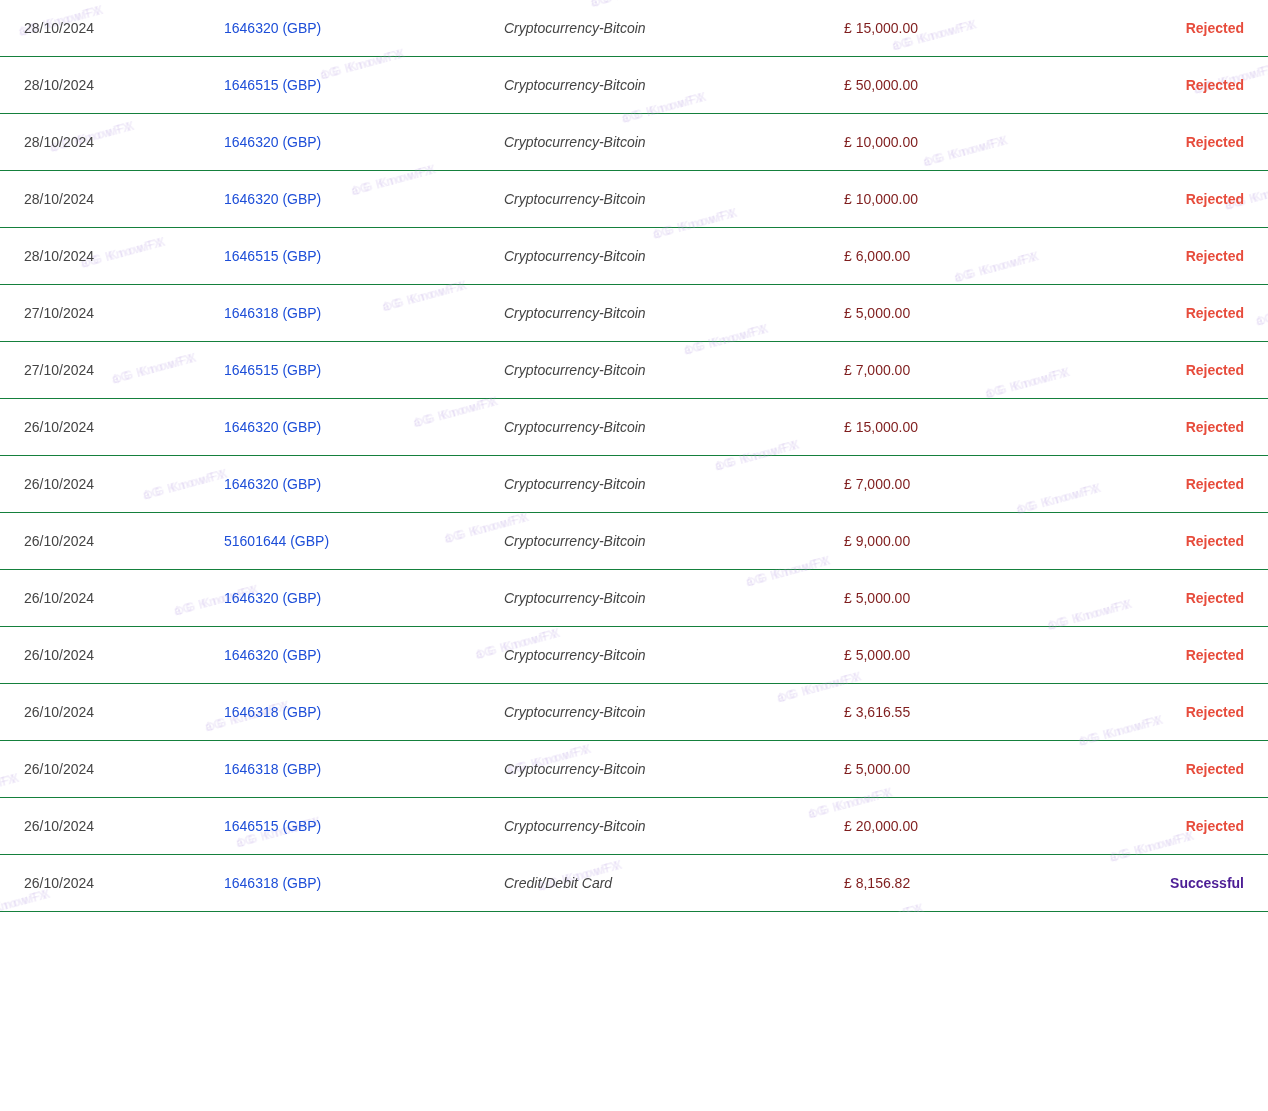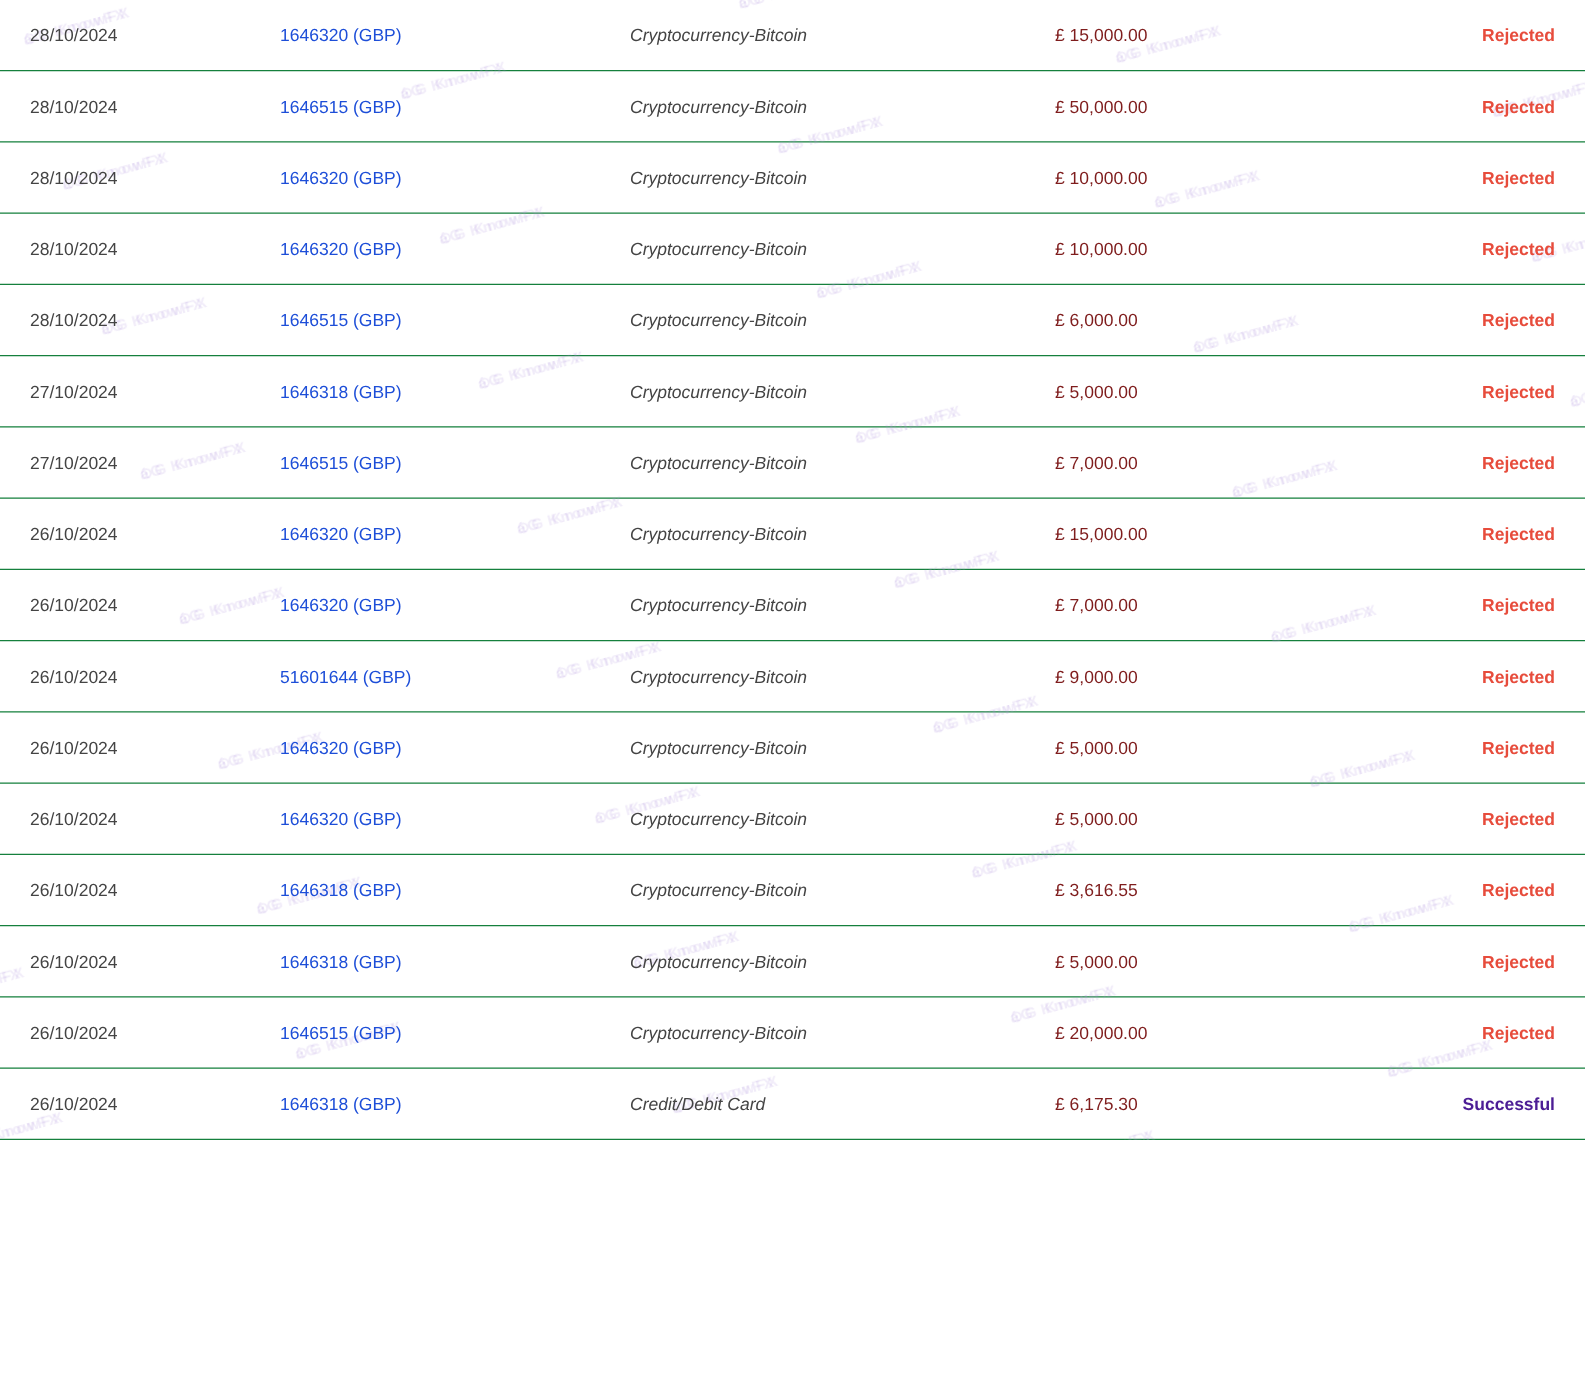--- a/index.html
+++ b/index.html
@@ -205,18 +205,18 @@
           <td>26/10/2024</td>
           <td>1646515 (GBP)</td>
           <td>Cryptocurrency-Bitcoin</td>
           <td>£  20,000.00</td>
           <td class="status-rejected">Rejected</td>
         </tr>
         <tr>
           <td>26/10/2024</td>
           <td>1646318 (GBP)</td>
           <td>Credit/Debit Card</td>
-          <td>£  6,175.30</td>
+          <td>£  8,156.82</td>
           <td class="status-successful">Successful</td>
         </tr>
       </tbody>
   </table>
 </div>
 
 </body></html>

